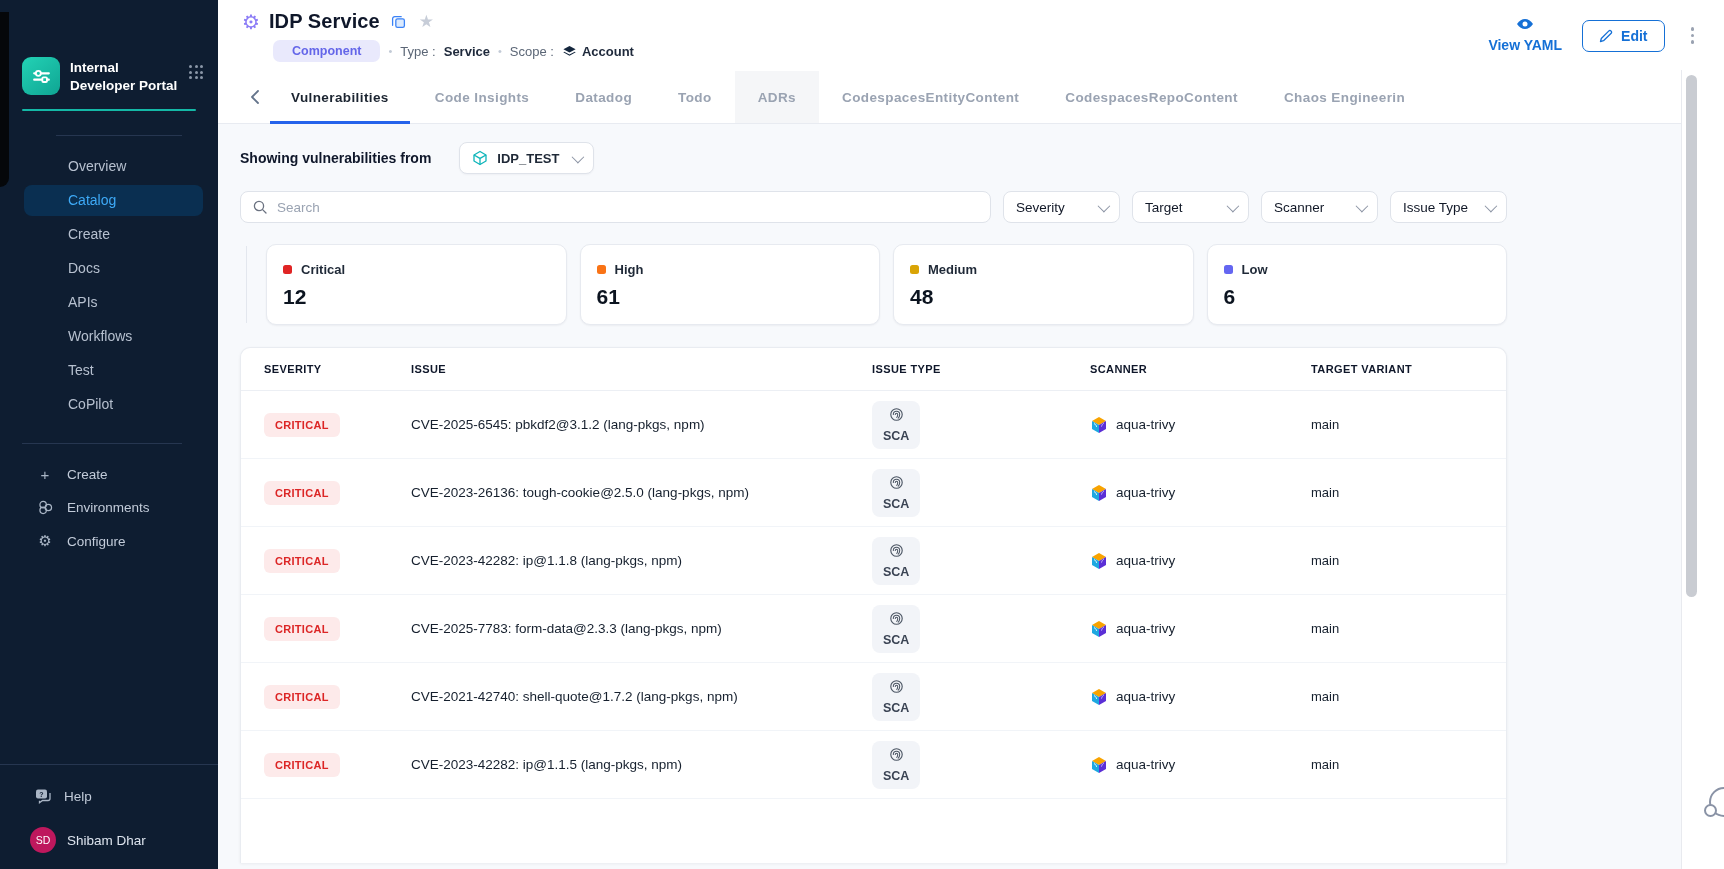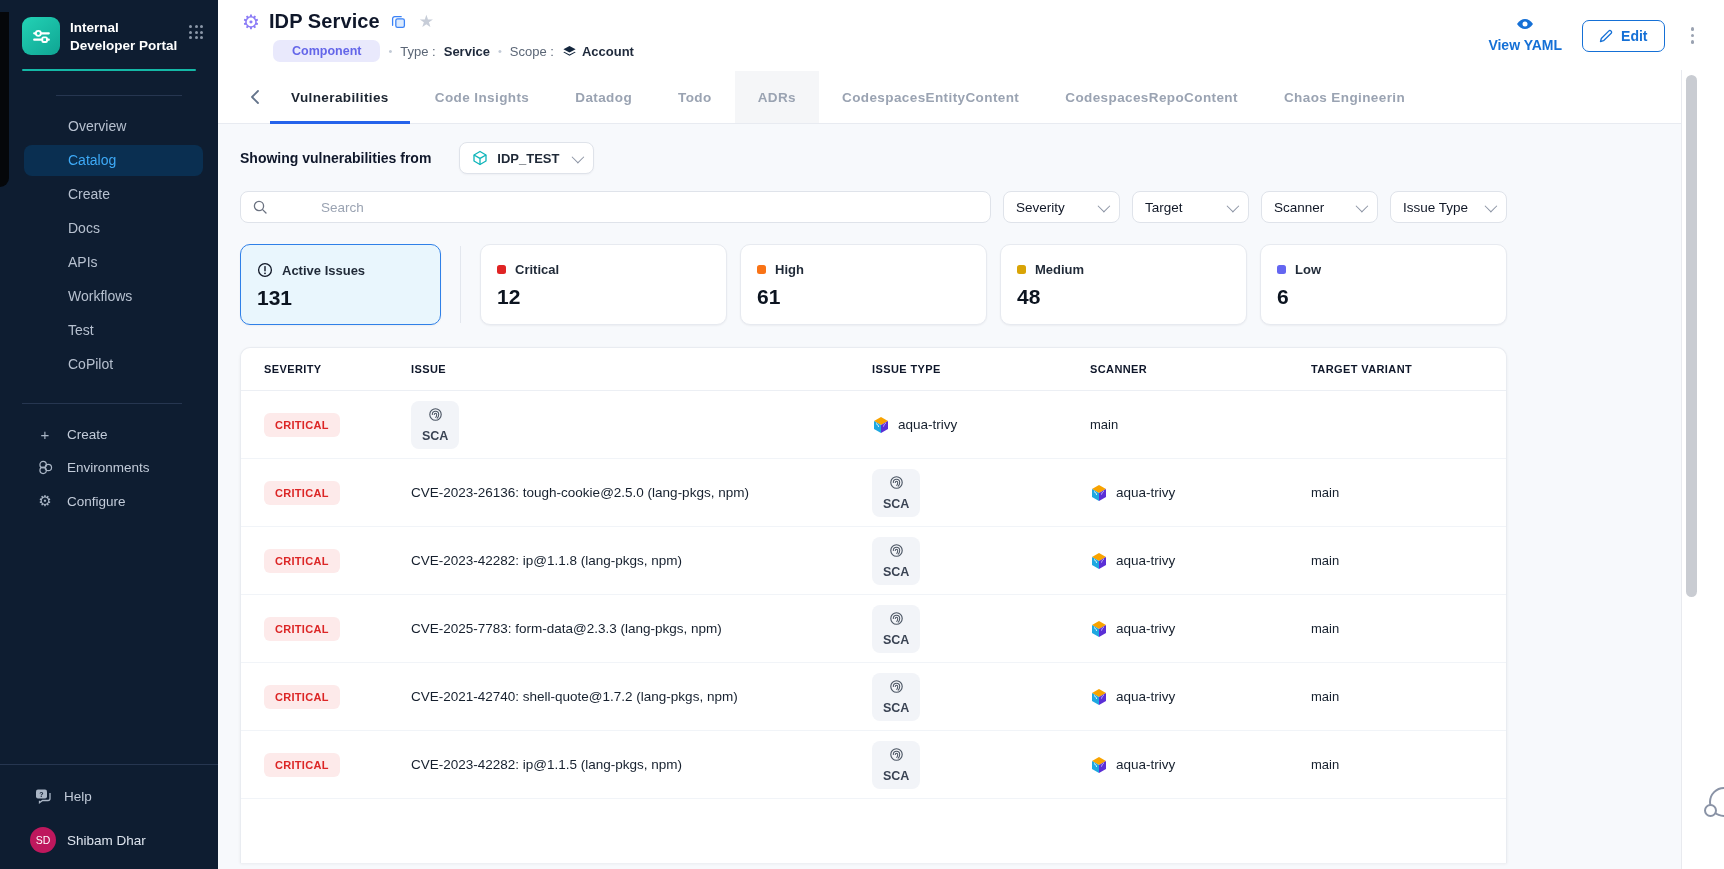--- a/index.html
+++ b/index.html
@@ -3,21 +3,21 @@
 <meta charset="utf-8">
 <style>
   * { box-sizing: border-box; margin: 0; padding: 0; }
   html,body { width:1724px; height:869px; overflow:hidden; }
   body { font-family:"Liberation Sans", sans-serif; background:#ffffff; color:#16202e; }
   .app { display:flex; width:1724px; height:869px; position:relative; }
 
   
   .sidebar { width:218px; flex-shrink:0; background:#0e1d31; display:flex; flex-direction:column; position:relative; z-index:2; }
   .edge-flap { position:absolute; left:0; top:12px; width:9px; height:175px; background:#05070a; border-radius:0 0 12px 0; z-index:3; }
-  .brand { display:flex; align-items:flex-start; gap:10px; padding:17px 14px 10px 22px; }
+  .brand { display:flex; align-items:flex-start; gap:10px; padding:17px 14px 10px 22px;margin-top:40px; }
   .brand-logo { width:38px; height:38px; border-radius:9px; background:linear-gradient(140deg,#23d2b5,#0fa593); display:flex; align-items:center; justify-content:center; flex-shrink:0; }
   .brand-title { flex:1; color:#ffffff; font-size:13.5px; font-weight:700; line-height:1.3; padding-top:2px; }
   .apps-grid { width:15px; display:grid; grid-template-columns:repeat(3,3px); grid-gap:2.5px; margin-top:8px; cursor:pointer; }
   .apps-grid i { width:3px; height:3px; border-radius:50%; background:#8b97a8; }
   .brand-underline { height:2px; background:#14b8a6; margin:4px 22px 0 22px; border-radius:2px; }
   .side-divider { height:1px; background:#263650; margin:24px 36px 0 56px; }
   .nav { padding-top:12px; }
   .nav-item { margin:3px 15px 3px 24px; height:31px; line-height:31px; padding-left:44px; border-radius:8px; font-size:14px; color:#b6c0cf; cursor:pointer; white-space:nowrap; }
   .nav-item.active { background:#0a2f51; color:#3eaaf7; }
   .side-divider2 { height:1px; background:#263650; margin:20px 36px 14px 22px; }
@@ -61,21 +61,21 @@
 
   
   .content { padding:18px 0 0 22px; width:1289px; }
   .showing-row { display:flex; align-items:center; gap:28px; }
   .showing-label { font-size:14px; font-weight:700; color:#0f172a; }
   .project-select { display:flex; align-items:center; gap:9px; background:#fff; border:1px solid #dfe3ea; border-radius:8px; height:32px; padding:0 12px; font-size:13px; font-weight:600; color:#1f2937; cursor:pointer; box-shadow:0 1px 2px rgba(16,24,40,.04); }
   .chev { width:9px; height:9px; border-right:1.6px solid #8b93a3; border-bottom:1.6px solid #8b93a3; transform:rotate(45deg) translateY(-2px); margin-left:4px; }
 
   .filter-row { display:flex; gap:12px; margin-top:17px; width:1267px; }
   .search-box { flex:1; height:32px; background:#fff; border:1px solid #dfe3ea; border-radius:8px; display:flex; align-items:center; gap:9px; padding:0 11px; }
-  .search-box input { border:none; outline:none; flex:1; font-size:13.5px; color:#334155; font-family:"Liberation Sans",sans-serif; background:transparent;margin-left:44px; }
+  .search-box input { border:none; outline:none; flex:1; font-size:13.5px; color:#334155; font-family:"Liberation Sans",sans-serif; background:transparent; }
   .search-box input::placeholder { color:#9aa3b2; }
   .filter-select { width:117px; height:32px; background:#fff; border:1px solid #dfe3ea; border-radius:8px; display:flex; align-items:center; justify-content:space-between; padding:0 12px; font-size:13.5px; color:#111827; cursor:pointer; }
 
   .cards-row { display:flex; align-items:stretch; gap:13px; margin-top:21px; width:1267px; }
   .card { background:#fff; border:1px solid #e7eaf0; border-radius:10px; height:81px; padding:17px 0 0 16px; box-shadow:0 1px 2px rgba(16,24,40,.05); flex:1; cursor:pointer; }
   .card.active-issues { flex:0 0 201px; background:#e9f6fd; border:1px solid #2f80e8; }
   .card-label { display:flex; align-items:center; gap:9px; font-size:13px; font-weight:600; color:#1f2937; }
   .sev-dot { width:9px; height:9px; border-radius:2.5px; flex-shrink:0; }
   .card-value { font-size:21px; font-weight:700; color:#0c1420; margin-top:8px; }
   .cards-divider { width:1px; background:#e3e7ee; margin:2px 6px; flex-shrink:0; }
@@ -359,31 +359,20 @@
           <span>Scanner</span>
           <span class="chev"></span>
         </div>
         <div class="filter-select">
           <span>Issue Type</span>
           <span class="chev"></span>
         </div>
       </div>
 
       <div class="cards-row">
-        <div class="card active-issues">
-          <div class="card-label">
-            <span>
-                <svg width="16" height="16">
-                  <use href="#sym-alert"></use>
-                </svg>
-              </span>
-            <span>Active Issues</span>
-          </div>
-          <div class="card-value">131</div>
-        </div>
         <div class="cards-divider"></div>
         <div class="card">
           <div class="card-label">
             <span class="sev-dot" style="background: rgb(224, 36, 36);"></span>
             <span>Critical</span>
           </div>
           <div class="card-value">12</div>
         </div>
         <div class="card">
           <div class="card-label">
@@ -412,20 +401,21 @@
         <div class="t-head">
           <div class="th">SEVERITY</div>
           <div class="th">ISSUE</div>
           <div class="th">ISSUE TYPE</div>
           <div class="th">SCANNER</div>
           <div class="th">TARGET VARIANT</div>
         </div>
 
         <div class="t-row">
           <div class="td-sev"><span class="sev-badge">CRITICAL</span></div>
+          <div class="issue-text">CVE-2025-6545: pbkdf2@3.1.2 (lang-pkgs, npm)</div>
           <div><span class="type-pill">
                 <svg width="15" height="15">
                   <use href="#sym-sca"></use>
                 </svg>
                 <span>SCA</span>
               </span></div>
           <div class="scanner-cell">
               <svg width="18" height="18">
                 <use href="#sym-trivy"></use>
               </svg>

